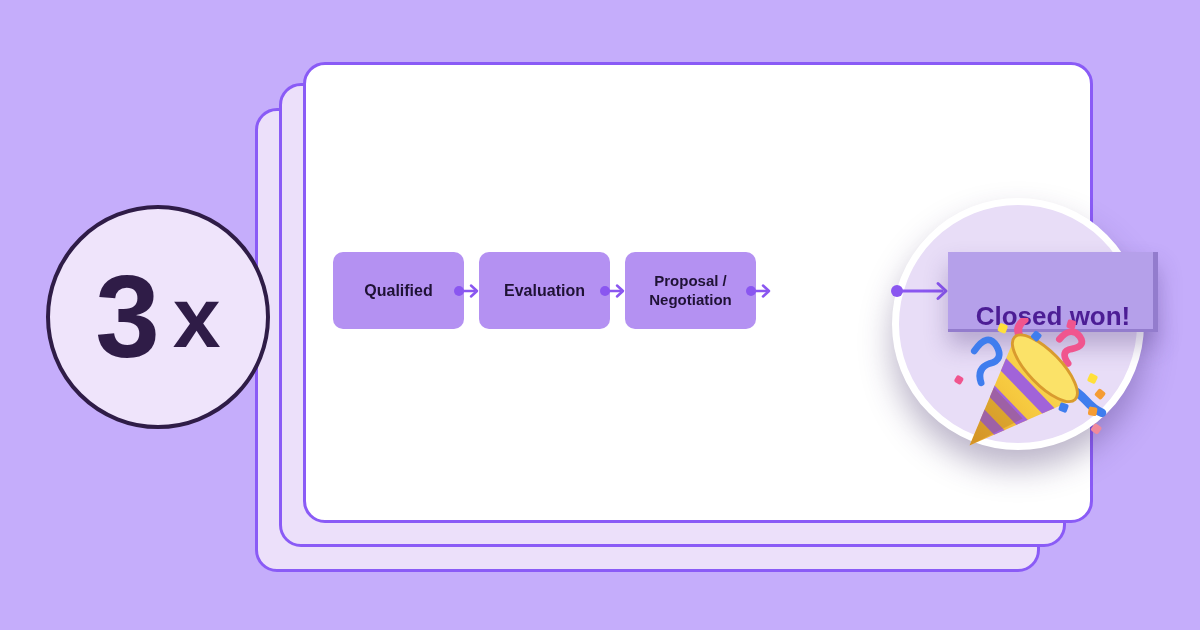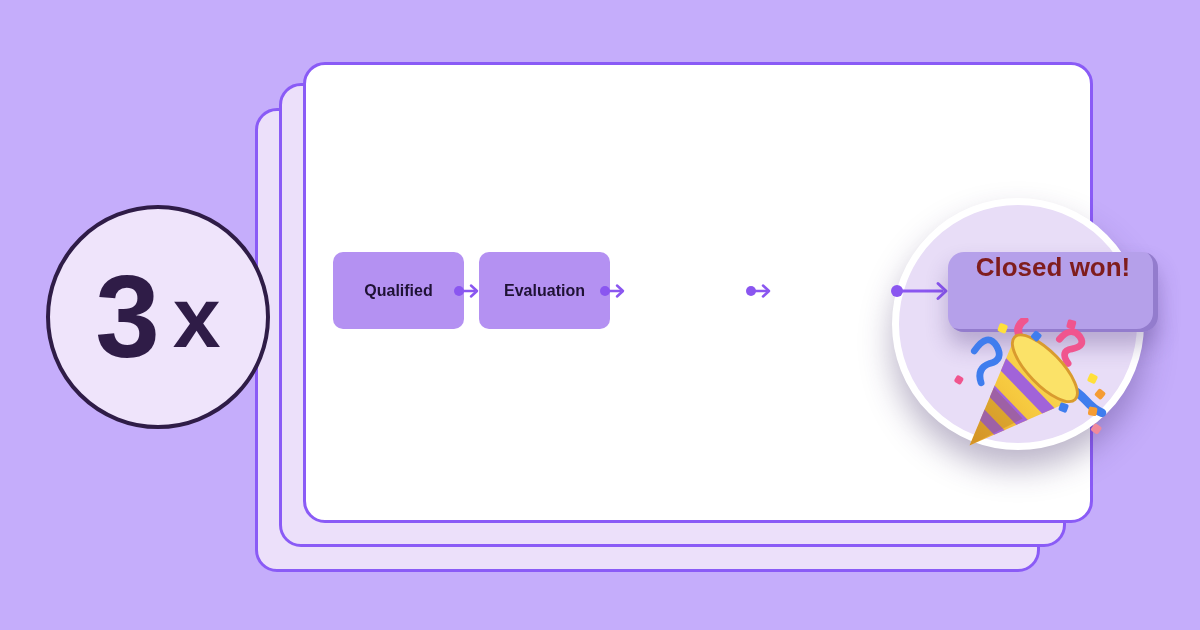--- a/index.html
+++ b/index.html
@@ -43,23 +43,23 @@
   
   .magnifier{
     position:absolute;left:892px;top:198px;width:238px;height:238px;
     border:7px solid #ffffff;border-radius:50%;background:#e8ddf7;
     box-shadow:0 18px 32px rgba(60,40,100,0.35);z-index:6;
   }
 
   
   .closed-box{
     position:absolute;left:948px;top:252px;width:210px;height:80px;
-    background:#b5a0ea;border-radius:16px;
-    display:flex;align-items:flex-start;justify-content:center;
-    font-weight:bold;font-size:26px;color:#7f1d1d;z-index:8;
+    background:#b5a0ea;border-radius:0;
+    display:flex;align-items:flex-end;justify-content:center;
+    font-weight:bold;font-size:26px;color:#4c1d95;z-index:8;
     box-shadow:inset -5px -3px 0 rgba(125,100,185,0.6), 0 14px 22px rgba(70,45,120,0.30);
   }
 
   .popper{position:absolute;left:945px;top:318px;width:165px;height:145px;z-index:9;}
 </style>
 </head>
 <body>
 
 <div class="canvas">
 
@@ -70,20 +70,23 @@
   <div class="badge-circle">
     <span class="badge-value">3</span>
     <span class="badge-suffix">x</span>
   </div>
 
   <div class="stage stage-1">
     <span>Qualified</span>
   </div>
   <div class="stage stage-2">
     <span>Evaluation</span>
+  </div>
+  <div class="stage stage-3">
+    <span>Proposal / Negotiation</span>
   </div>
 
   <svg class="arrow" style="left:452px;top:282px;" width="28" height="18" viewBox="0 0 28 18">
     <circle cx="7" cy="9" r="5" fill="#8a56f0"></circle>
     <line x1="10" y1="9" x2="22" y2="9" stroke="#8a56f0" stroke-width="2.5" stroke-linecap="round"></line>
     <polyline points="19,3.5 25,9 19,14.5" fill="none" stroke="#8a56f0" stroke-width="2.5" stroke-linecap="round" stroke-linejoin="round"></polyline>
   </svg>
   <svg class="arrow" style="left:598px;top:282px;" width="28" height="18" viewBox="0 0 28 18">
     <circle cx="7" cy="9" r="5" fill="#8a56f0"></circle>
     <line x1="10" y1="9" x2="22" y2="9" stroke="#8a56f0" stroke-width="2.5" stroke-linecap="round"></line>

